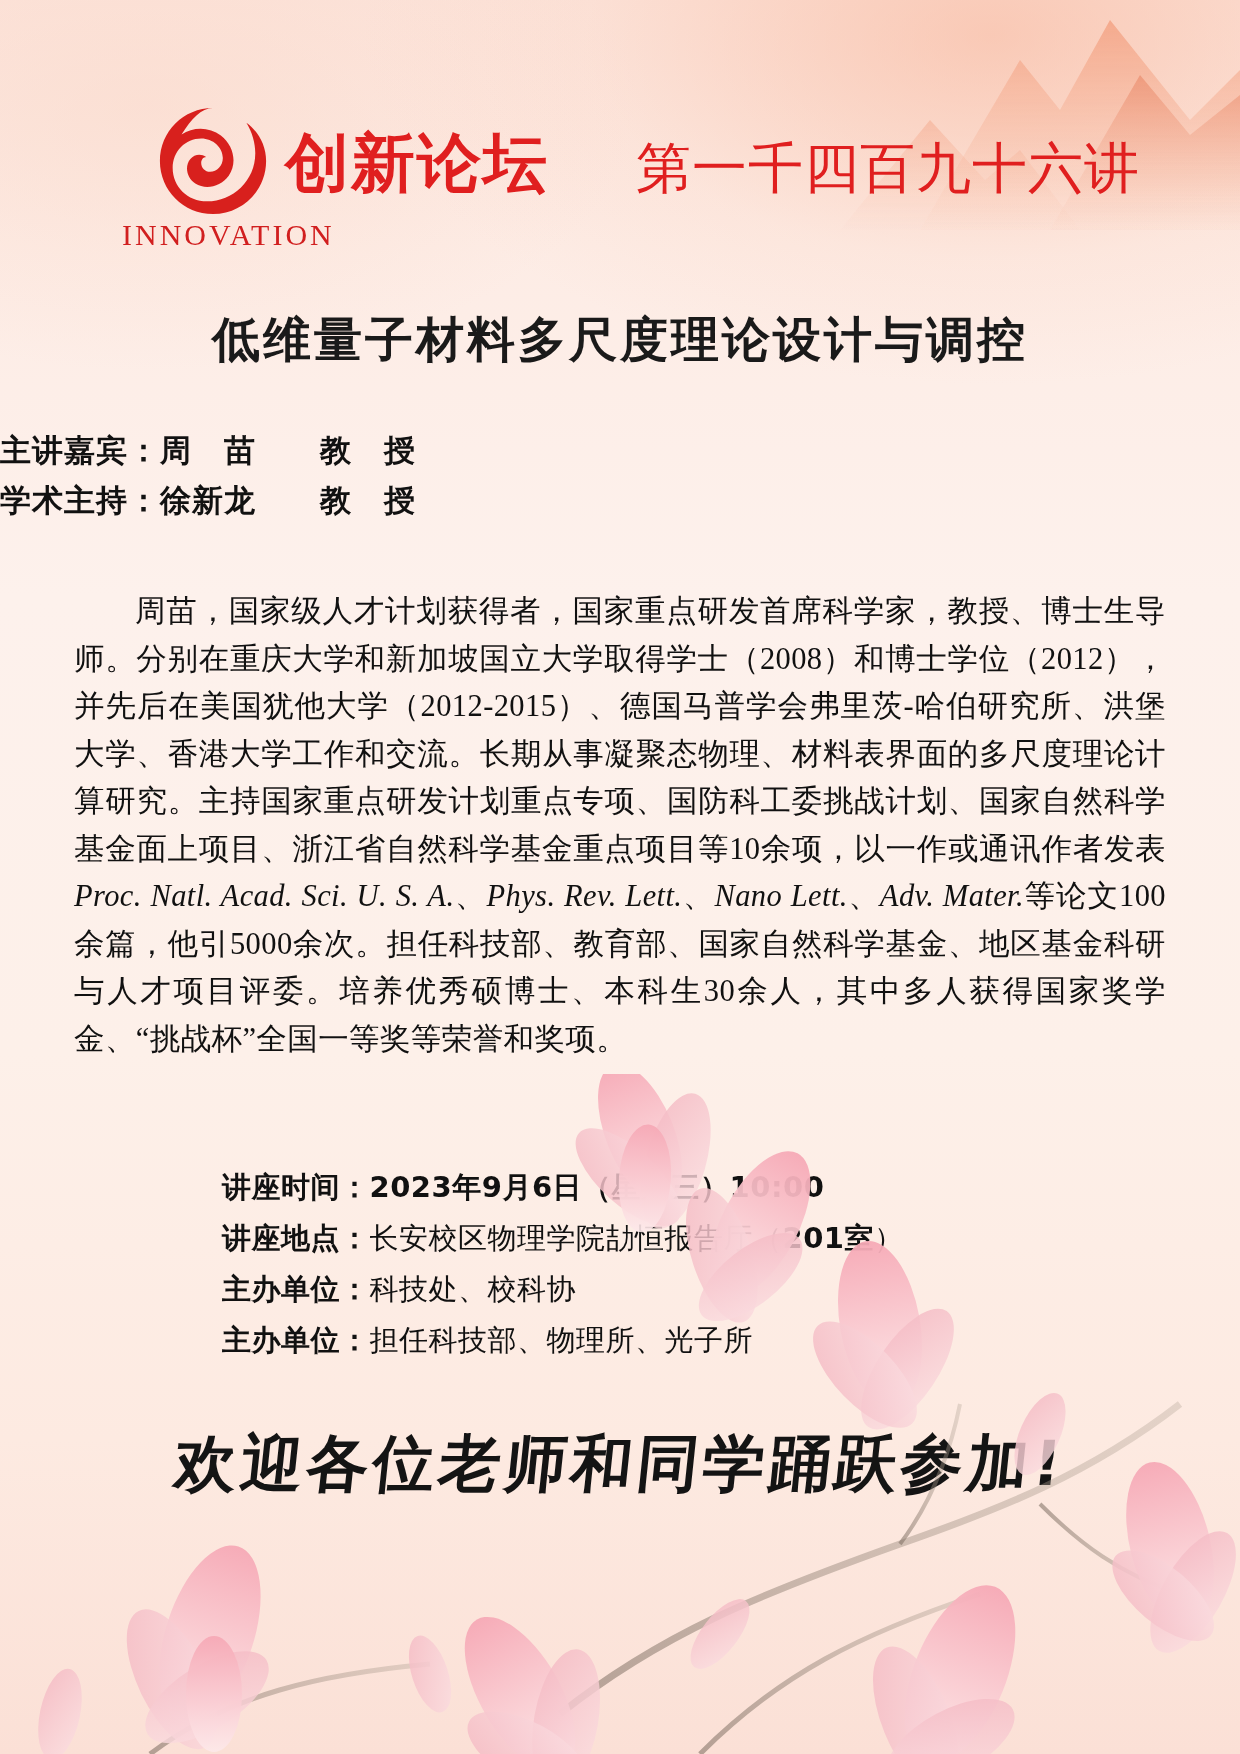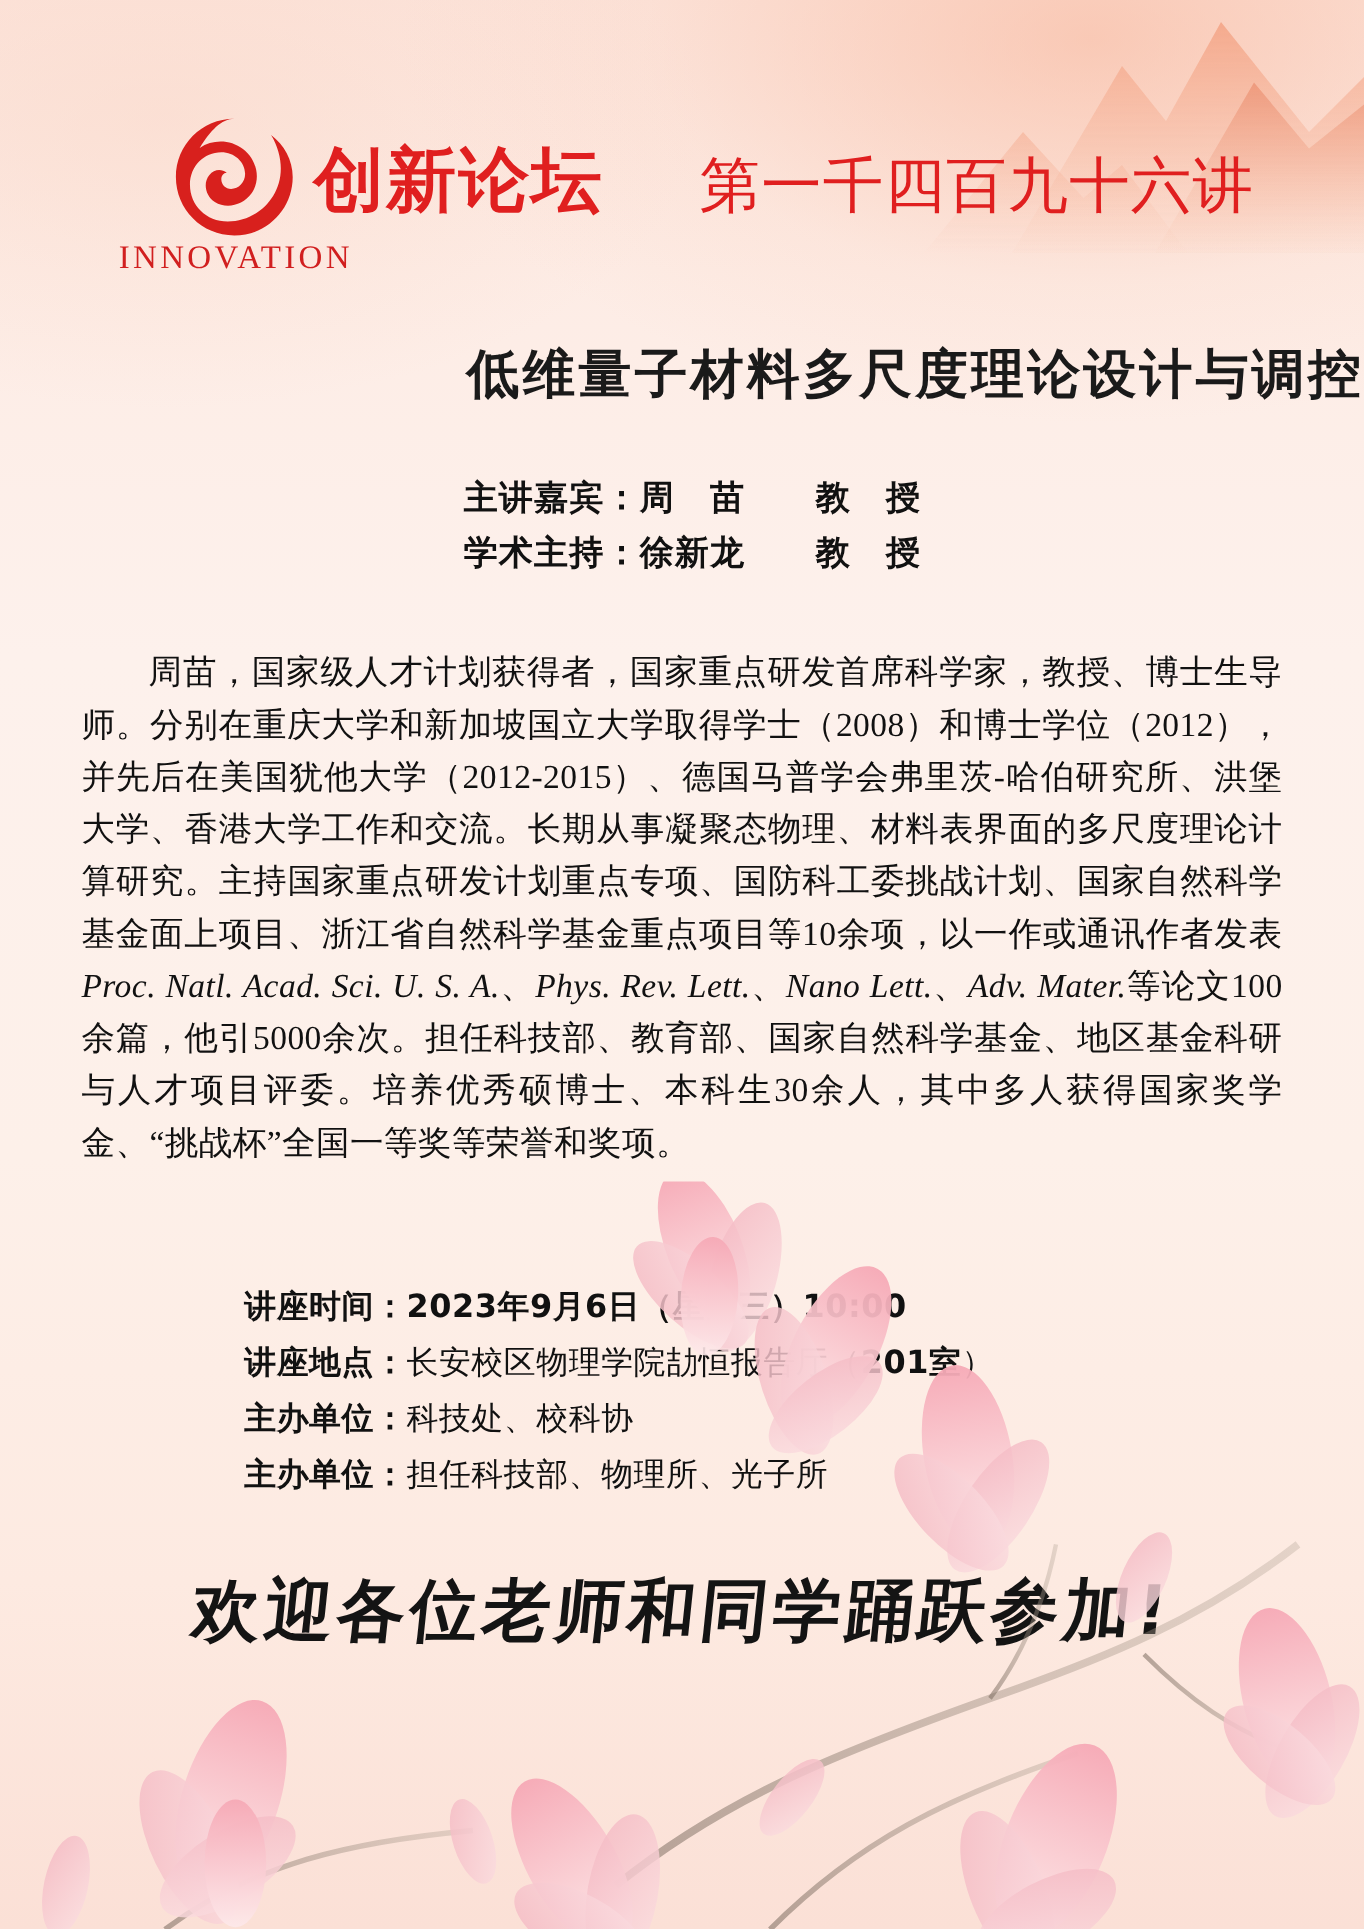--- a/index.html
+++ b/index.html
@@ -54,20 +54,21 @@
     margin: 0 auto;
     display: block;
   }
   .logo-text {
     font-family: "Liberation Serif", serif;
     color: #d11f1f;
     font-size: 30px;
     letter-spacing: 3px;
     margin-top: -2px;
     font-weight: 400;
+    margin-left: 14px;
   }
   .forum-title {
     position: absolute;
     left: 285px;
     top: 24px;
     font-family: "DejaVu Sans", sans-serif;
     font-weight: bold;
     font-size: 64px;
     color: #e01f1f;
     letter-spacing: 2px;
@@ -83,41 +84,40 @@
     color: #e01f1f;
     letter-spacing: 1px;
     white-space: nowrap;
   }
 
   
   .talk-title {
     position: absolute;
     top: 308px;
     left: 0; right: 0;
-    text-align: right;
+    text-align: center;
     font-family: "DejaVu Sans", sans-serif;
     font-weight: bold;
     font-size: 48px;
     color: #1a1a1a;
     letter-spacing: 3px;
   }
 
   
   .speakers {
     position: absolute;
     top: 428px;
     left: 0; right: 0;
-    text-align: center;
-    font-family: Liberation Sans, sans-serif;
+    text-align: left;
+    font-family: Liberation Mono, monospace;
     font-weight: bold;
     font-size: 31px;
     color: #111;
     line-height: 50px;
     letter-spacing: 1px;
-    margin-left: 19px;
   }
 
   
   .bio {
     position: absolute;
     top: 588px;
     left: 74px;
     width: 1092px;
     font-family: "Liberation Serif", serif;
     font-size: 30.5px;

